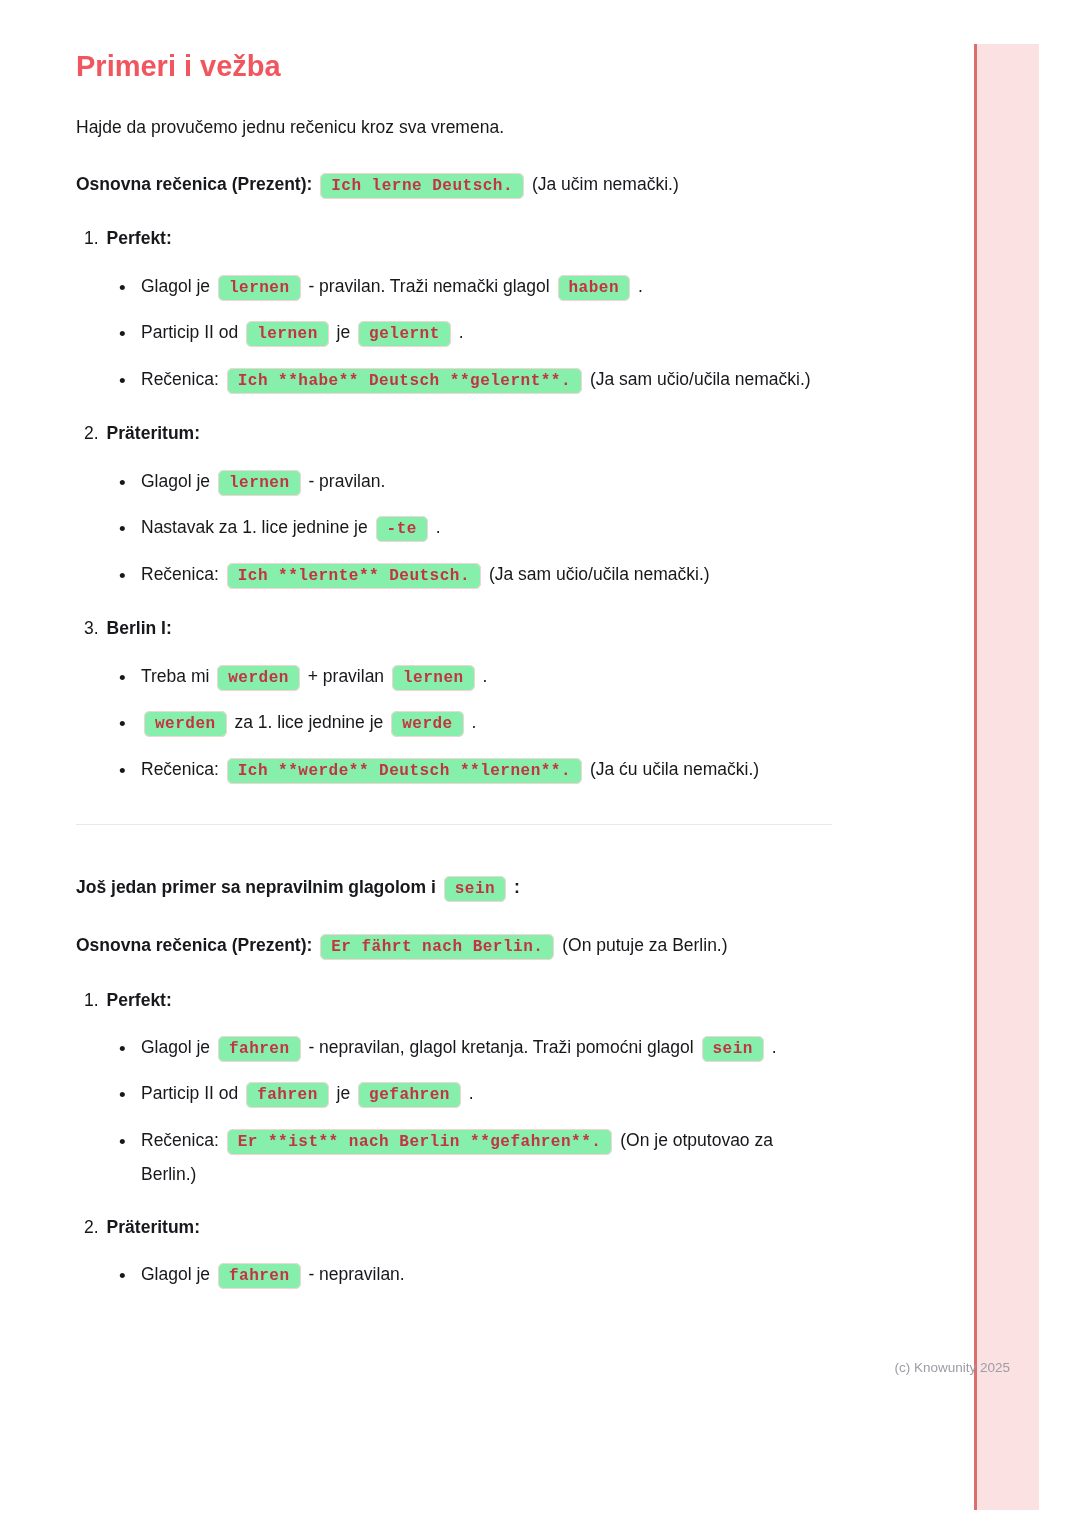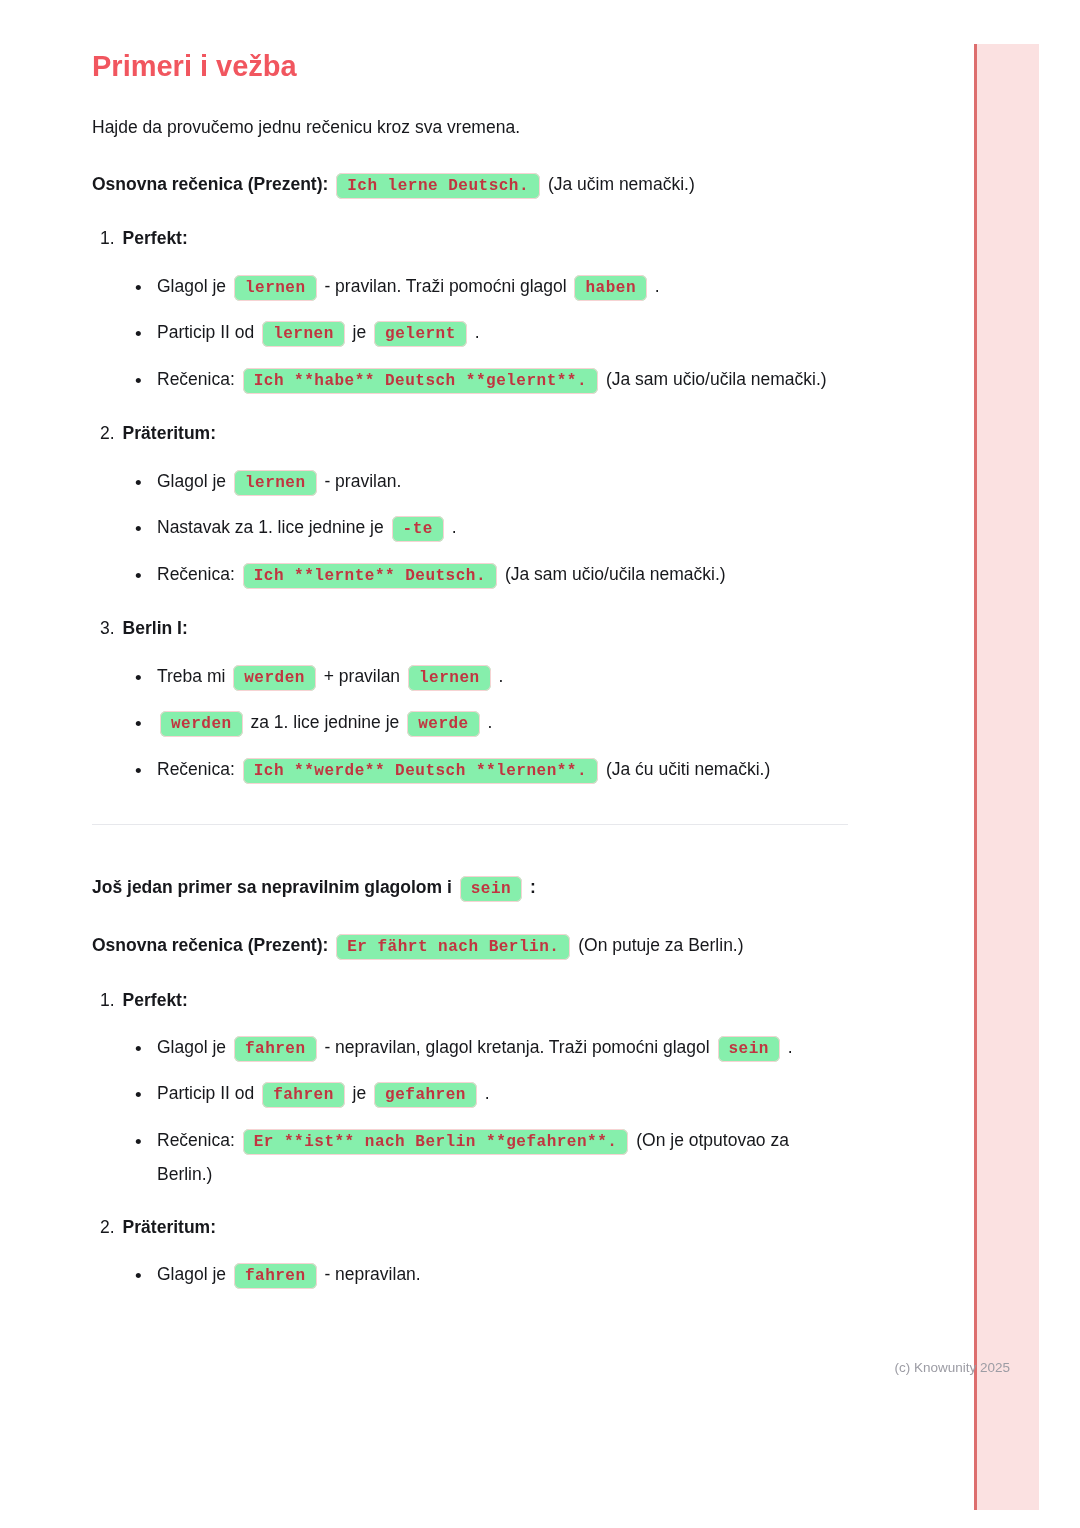--- a/index.html
+++ b/index.html
@@ -17,21 +17,21 @@
   .side-line {
     position:absolute; left:974px; top:44px; height:1466px; width:3px;
     background:#dd6e6e; z-index:1;
   }
   .side-strip {
     position:absolute; left:977px; top:44px; height:1466px; width:62px;
     background:#fbe1e1; z-index:0;
   }
 
   .content {
-    position:absolute; left:92px; top:50px; width:756px; z-index:2;
+    position:absolute; left:76px; top:50px; width:756px; z-index:2;
   }
 
   h1.doc-heading {
     color:#f1565f;
     font-size:29px;
     font-weight:700;
     line-height:1.15;
     margin-bottom:28px;
   }
 
@@ -108,39 +108,39 @@
 
   <div class="content">
     <h1 class="doc-heading">Primeri i vežba</h1>
     <div id="doc-blocks">
         <p class="para"><span class="txt">Hajde da provučemo jednu rečenicu kroz sva vremena.</span></p>
         <p class="para"><span class="bold">Osnovna rečenica (Prezent): </span><code class="chip">Ich lerne Deutsch.</code><span class="txt"> (Ja učim nemački.)</span></p>
         <div class="numbered-list">
           <div class="num-item">
             <div class="num-head"><span class="num">1.</span><span class="bold">Perfekt:</span></div>
             <ul class="bullets">
-              <li class="bullet"><span class="txt">Glagol je </span><code class="chip">lernen</code><span class="txt"> - pravilan. Traži pomoćni glagol </span><code class="chip">haben</code><span class="txt"> .</span></li>
+              <li class="bullet"><span class="txt">Glagol je </span><code class="chip">lernen</code><span class="txt"> - pravilan. Traži nemački glagol </span><code class="chip">haben</code><span class="txt"> .</span></li>
               <li class="bullet"><span class="txt">Particip II od </span><code class="chip">lernen</code><span class="txt"> je </span><code class="chip">gelernt</code><span class="txt"> .</span></li>
               <li class="bullet"><span class="txt">Rečenica: </span><code class="chip">Ich **habe** Deutsch **gelernt**.</code><span class="txt"> (Ja sam učio/učila nemački.)</span></li>
             </ul>
           </div>
           <div class="num-item">
             <div class="num-head"><span class="num">2.</span><span class="bold">Präteritum:</span></div>
             <ul class="bullets">
               <li class="bullet"><span class="txt">Glagol je </span><code class="chip">lernen</code><span class="txt"> - pravilan.</span></li>
               <li class="bullet"><span class="txt">Nastavak za 1. lice jednine je </span><code class="chip">-te</code><span class="txt"> .</span></li>
               <li class="bullet"><span class="txt">Rečenica: </span><code class="chip">Ich **lernte** Deutsch.</code><span class="txt"> (Ja sam učio/učila nemački.)</span></li>
             </ul>
           </div>
           <div class="num-item">
             <div class="num-head"><span class="num">3.</span><span class="bold">Berlin I:</span></div>
             <ul class="bullets">
               <li class="bullet"><span class="txt">Treba mi </span><code class="chip">werden</code><span class="txt"> + pravilan </span><code class="chip">lernen</code><span class="txt"> .</span></li>
               <li class="bullet"><code class="chip">werden</code><span class="txt"> za 1. lice jednine je </span><code class="chip">werde</code><span class="txt"> .</span></li>
-              <li class="bullet"><span class="txt">Rečenica: </span><code class="chip">Ich **werde** Deutsch **lernen**.</code><span class="txt"> (Ja ću učiti nemački.)</span></li>
+              <li class="bullet"><span class="txt">Rečenica: </span><code class="chip">Ich **werde** Deutsch **lernen**.</code><span class="txt"> (Ja ću učila nemački.)</span></li>
             </ul>
           </div>
         </div>
         <div class="divider"></div>
         <p class="para"><span class="bold">Još jedan primer sa nepravilnim glagolom i </span><code class="chip">sein</code><span class="bold"> :</span></p>
         <p class="para justify"><span class="bold">Osnovna rečenica (Prezent): </span><code class="chip">Er fährt nach Berlin.</code><span class="txt"> (On putuje za Berlin.)</span></p>
         <div class="numbered-list">
           <div class="num-item">
             <div class="num-head"><span class="num">1.</span><span class="bold">Perfekt:</span></div>
             <ul class="bullets">

